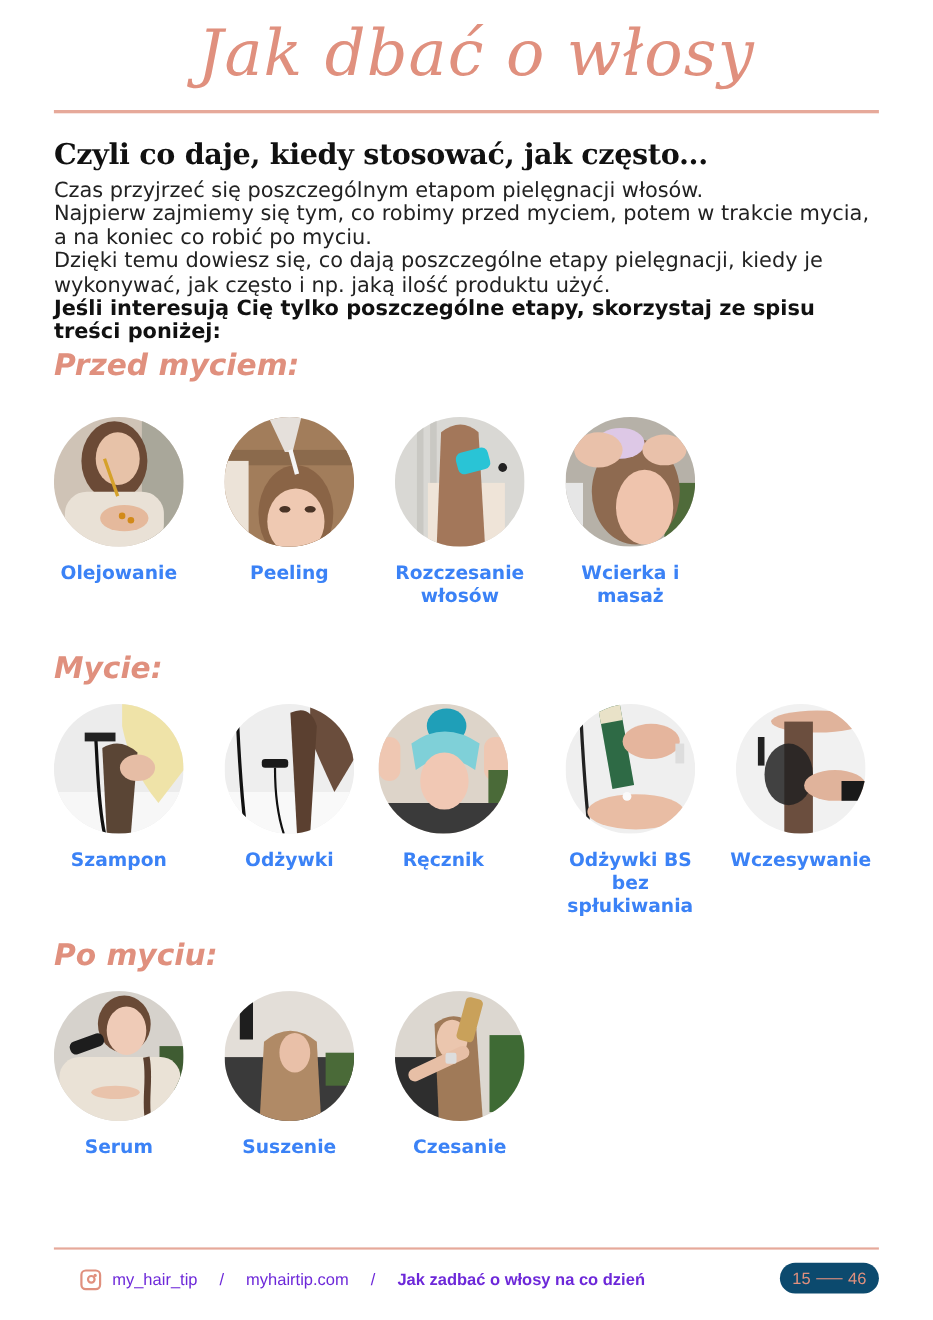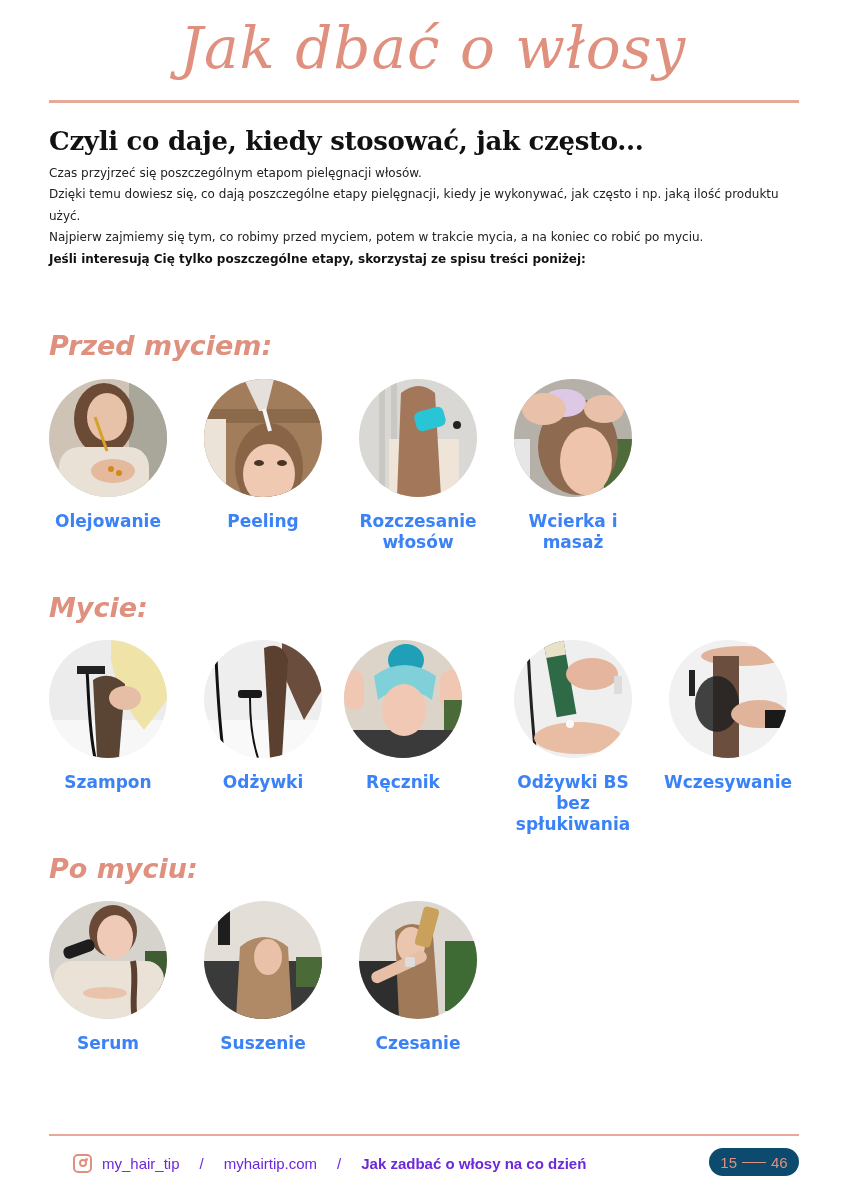--- a/index.html
+++ b/index.html
@@ -13,21 +13,21 @@
     }
     .rule { position: absolute; left: 49px; width: 750px; height: 3px; background: #e6a99a; }
     .rule.top { top: 100px; }
     .rule.bottom { top: 1134px; height: 2px; }
 
     .subtitle {
       position: absolute; left: 49px; top: 126px;
       font-family: "DejaVu Serif", serif; font-weight: bold; font-size: 26px; color: #111;
       letter-spacing: -0.3px;
     }
-    .intro { position: absolute; left: 49px; top: 163px; width: 750px; font-size: 12px; line-height: 21.4px; color: #222; }
+    .intro { position: absolute; left: 49px; top: 163px; width: 750px; font-size: 19px; line-height: 21.4px; color: #222; }
     .intro p { margin: 0; }
     .intro .cta { font-weight: bold; color: #111; }
 
     .section-heading {
       position: absolute; left: 49px;
       font-family: "DejaVu Sans", sans-serif; font-weight: bold; font-style: italic;
       font-size: 27px; color: #e0907e;
     }
 
     .row { position: absolute; left: 49px; width: 760px; height: 200px; }
@@ -55,26 +55,26 @@
   </style>
 </head>
 <body>
 
 <div class="title">Jak dbać o włosy</div>
 <div class="rule top"></div>
 
 <div class="subtitle">Czyli co daje, kiedy stosować, jak często...</div>
 <div class="intro">
   <p>Czas przyjrzeć się poszczególnym etapom pielęgnacji włosów.</p>
+  <p>Najpierw zajmiemy się tym, co robimy przed myciem, potem w trakcie mycia, a na koniec co robić po myciu.</p>
   <p>Dzięki temu dowiesz się, co dają poszczególne etapy pielęgnacji, kiedy je wykonywać, jak często i np. jaką ilość produktu użyć.</p>
-  <p>Najpierw zajmiemy się tym, co robimy przed myciem, potem w trakcie mycia, a na koniec co robić po myciu.</p>
   <p class="cta">Jeśli interesują Cię tylko poszczególne etapy, skorzystaj ze spisu treści poniżej:</p>
 </div>
 
-<div class="section-heading" style="top:330px">Przed myciem:</div>
+<div class="section-heading" style="top:317px">Przed myciem:</div>
 <div class="row" style="top:379px">
   <div class="item" style="left:0">
     <div class="circle">
       <svg width="118" height="118" viewBox="0 0 118 118">
           <rect width="118" height="118" fill="#cfc3b6"></rect>
           <rect x="80" width="38" height="118" fill="#a9a79a"></rect>
           <ellipse cx="55" cy="40" rx="30" ry="36" fill="#6b4a36"></ellipse>
           <ellipse cx="58" cy="38" rx="20" ry="24" fill="#e7c2a8"></ellipse>
           <rect x="10" y="68" width="90" height="50" rx="20" fill="#e9e1d6"></rect>
           <line x1="46" y1="38" x2="58" y2="72" stroke="#d5a12a" stroke-width="3"></line>

